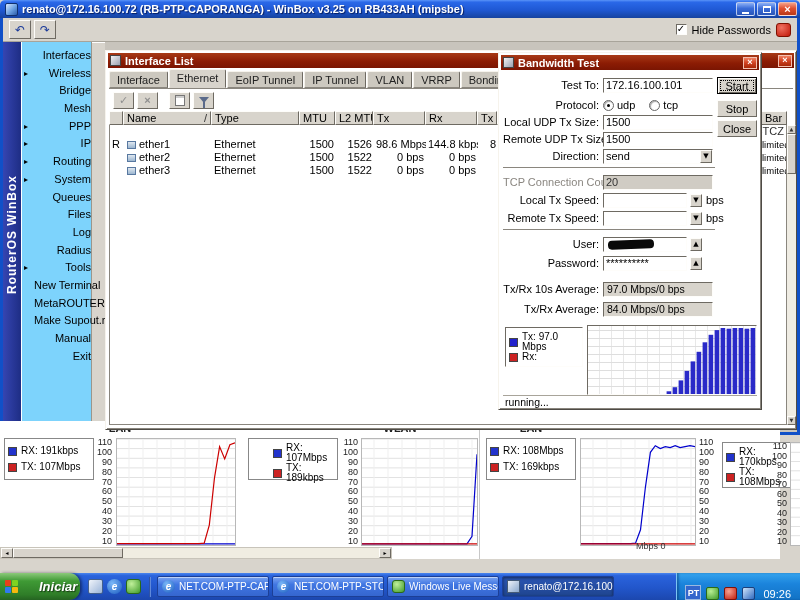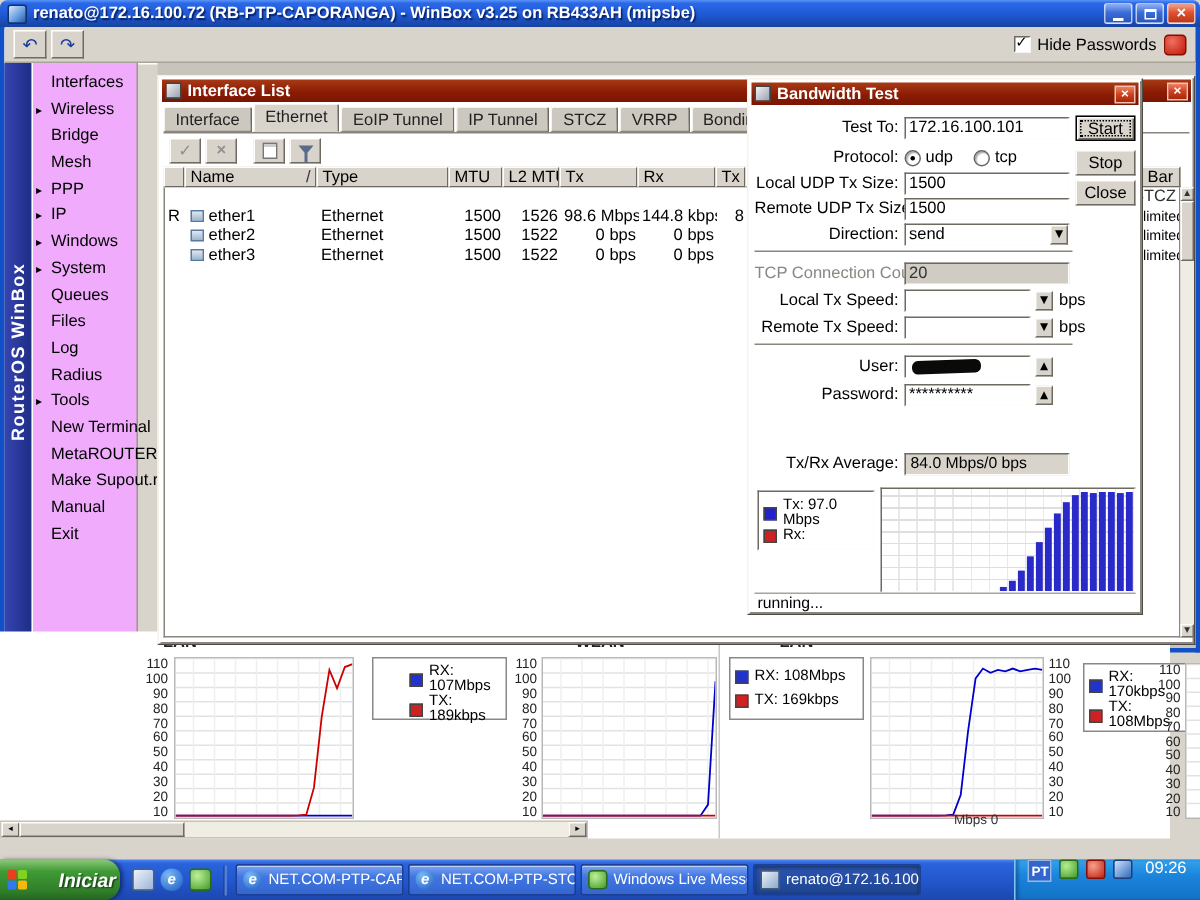--- a/index.html
+++ b/index.html
@@ -31,22 +31,22 @@
 .tool-btn{width:22px;height:19px;background:#d8d4cc;border:1px solid;border-color:#fefdfa #6e6a62 #6e6a62 #fefdfa;
  color:#1a3a9a;font-size:12px;line-height:1;display:flex;align-items:center;justify-content:center;cursor:default;}
 .hp-group{margin-left:auto;display:flex;align-items:center;gap:5px;}
 .checkbox{width:11px;height:11px;background:#fff;border:1px solid;border-color:#6e6a62 #fefdfa #fefdfa #6e6a62;
  display:flex;align-items:center;justify-content:center;}
 .check{font-family:"DejaVu Sans",sans-serif;font-size:10px;line-height:1;margin-top:-1px;}
 .red-icon{width:15px;height:14px;border-radius:3px;background:radial-gradient(circle at 35% 30%,#f07060,#c01808);border:1px solid #801000;}
 .wb-brand{position:absolute;left:0;top:24px;width:18px;height:390px;background:linear-gradient(90deg,#3545b2,#1e2d84);}
 .brand-text{position:absolute;left:2px;top:252px;transform:rotate(-90deg);transform-origin:0 0;
  color:#fff;font-weight:bold;font-size:12px;letter-spacing:1px;white-space:nowrap;}
-.wb-sidebar{position:absolute;left:18px;top:24px;width:71px;height:390px;padding-top:5px;background:#f0abfc;
- border-right:1px solid #9a968c;box-shadow:1px 0 0 #fff inset;}
+.wb-sidebar{position:absolute;left:18px;top:24px;width:71px;height:390px;padding-top:5px;background:#7dd3fc;
+ border-right:1px solid #9a968c;box-shadow:1px 0 0 #fff inset;text-align:right;}
 .menu-item{height:17.7px;line-height:17.7px;padding-left:13px;position:relative;white-space:nowrap;cursor:default;}
 .mi-arrow{position:absolute;left:3px;top:0;font-size:8px;font-family:"DejaVu Sans",sans-serif;}
 .wb-mdi{position:absolute;left:102px;top:24px;right:0;bottom:0;background:#c8c4bc;}
 
 
 .child-win{position:absolute;background:#ffffff;border:1px solid;border-color:#f6f3ec #4e4b45 #4e4b45 #f6f3ec;
  box-shadow:inset 1px 1px 0 #fff, inset -1px -1px 0 #8a867e;}
 .child-titlebar{position:absolute;left:2px;top:2px;right:2px;height:15px;display:flex;align-items:center;padding:0 2px;
  background:linear-gradient(180deg,#a83a16,#8c1c04 55%,#7a1502);}
 .wicon{width:11px;height:11px;background:linear-gradient(135deg,#f2f2f2,#9aa0b0);border:1px solid #444;margin-right:4px;flex:none;}
@@ -166,21 +166,21 @@
 .ie-glyph{color:#fff;background:radial-gradient(circle at 35% 30%,#7ab8f8,#1a5ac0);border-radius:50%;
  font-size:10px;font-weight:bold;font-style:italic;display:flex;align-items:center;justify-content:center;}
 .msn-glyph{background:radial-gradient(circle at 35% 30%,#c0f09a,#3f9a2a);border-radius:3px;border:1px solid #2a6a18;}
 .wb-glyph{background:linear-gradient(135deg,#eef2f8,#8aa8cc);border:1px solid #445a76;}
 .tb-sep{width:2px;height:20px;margin:0 6px 0 8px;background:linear-gradient(90deg,#16388c,#78a4f4);flex:none;}
 .task-btn{width:112px;height:21px;margin-right:3px;flex:none;border-radius:2px;border:1px solid #1c3f96;
  background:linear-gradient(180deg,#7ca5f2 0%,#4076e2 40%,#3566cf 100%);box-shadow:inset 0 1px 0 rgba(255,255,255,.5);
  display:flex;align-items:center;gap:4px;padding:0 4px;color:#fff;font-size:10px;white-space:nowrap;overflow:hidden;}
 .task-btn.pressed{background:linear-gradient(180deg,#2a55b4,#1f458f);box-shadow:inset 0 1px 3px rgba(0,0,0,.5);}
 .tb-icon{width:13px;height:13px;flex:none;}
-.tray{margin-left:auto;height:27px;display:flex;align-items:flex-start;gap:5px;padding:0 9px 0 8px;
+.tray{margin-left:auto;height:27px;display:flex;align-items:flex-end;gap:5px;padding:0 9px 0 8px;
  background:linear-gradient(180deg,#35a4ee 0%,#1b84dc 40%,#1272c4 100%);
  border-left:1px solid #7cc4f4;box-shadow:inset 2px 0 2px rgba(0,30,80,.35);}
 .lang-badge{width:16px;height:15px;background:#3366cc;color:#fff;font-size:9px;font-weight:bold;
  display:flex;align-items:center;justify-content:center;border:1px solid #9ab8e0;}
 .tray-ico{width:13px;height:13px;border-radius:2px;}
 .tray-msn{background:radial-gradient(circle at 35% 30%,#b8ee92,#3f9a2a);border:1px solid #2a6a18;}
 .tray-net{background:linear-gradient(135deg,#cfe4fa,#2f6ac0);border:1px solid #1c3f7a;}
 .tray-sec{background:radial-gradient(circle at 35% 30%,#f8a090,#c02010);border:1px solid #801008;}
 .tray-time{color:#fff;font-size:11px;margin-left:3px;}
 </style>
@@ -220,21 +220,21 @@
       <span class="brand-text">RouterOS WinBox</span>
     </div>
 
     <div class="wb-sidebar">
       <div class="menu-item"><span>Interfaces</span></div>
       <div class="menu-item"><span class="mi-arrow">▸</span><span>Wireless</span></div>
       <div class="menu-item"><span>Bridge</span></div>
       <div class="menu-item"><span>Mesh</span></div>
       <div class="menu-item"><span class="mi-arrow">▸</span><span>PPP</span></div>
       <div class="menu-item"><span class="mi-arrow">▸</span><span>IP</span></div>
-      <div class="menu-item"><span class="mi-arrow">▸</span><span>Windows</span></div>
+      <div class="menu-item"><span class="mi-arrow">▸</span><span>Routing</span></div>
       <div class="menu-item"><span class="mi-arrow">▸</span><span>System</span></div>
       <div class="menu-item"><span>Queues</span></div>
       <div class="menu-item"><span>Files</span></div>
       <div class="menu-item"><span>Log</span></div>
       <div class="menu-item"><span>Radius</span></div>
       <div class="menu-item"><span class="mi-arrow">▸</span><span>Tools</span></div>
       <div class="menu-item"><span>New Terminal</span></div>
       <div class="menu-item"><span>MetaROUTER</span></div>
       <div class="menu-item"><span>Make Supout.rif</span></div>
       <div class="menu-item"><span>Manual</span></div>
@@ -248,21 +248,21 @@
     <div class="child-titlebar">
       <span class="wicon"></span>
       <span class="child-title">Interface List</span>
       <span class="child-close">×</span>
     </div>
     <div class="il-tabs">
       <span class="tab">Interface</span>
       <span class="tab active">Ethernet</span>
       <span class="tab">EoIP Tunnel</span>
       <span class="tab">IP Tunnel</span>
-      <span class="tab">STCZ</span>
+      <span class="tab">VLAN</span>
       <span class="tab">VRRP</span>
       <span class="tab">Bonding</span>
     </div>
     <div class="il-toolbar">
       <span class="il-tbtn">
           <span class="icon-check glyph">✓</span>
         </span>
       <span class="il-tbtn">
           <span class="icon-x">×</span>
         </span>
@@ -389,20 +389,24 @@
       <span class="bt-label">User:</span>
       <span class="bt-input short" style="display:flex;align-items:center;">
           <span class="redacted"></span>
         </span>
       <span class="mini-btn glyph">▲</span>
     </div>
     <div class="bt-row" style="top:202px;">
       <span class="bt-label">Password:</span>
       <input class="bt-input short" value="**********" style="">
       <span class="mini-btn glyph">▲</span>
+    </div>
+    <div class="bt-row" style="top:228px;">
+      <span class="bt-label">Tx/Rx 10s Average:</span>
+      <span class="avg-box">97.0 Mbps/0 bps</span>
     </div>
     <div class="bt-row" style="top:248px;">
       <span class="bt-label">Tx/Rx Average:</span>
       <span class="avg-box">84.0 Mbps/0 bps</span>
     </div>
 
     <span class="bt-btn default" style="top:24px;">Start</span>
     <span class="bt-btn" style="top:47px;">Stop</span>
     <span class="bt-btn" style="top:67px;">Close</span>
 
@@ -433,20 +437,30 @@
           <rect x="156.6" y="2.7" width="4.6" height="65.3" fill="#2a2ac8"></rect>
           <rect x="162.6" y="2.0" width="4.6" height="66.0" fill="#2a2ac8"></rect>
         </svg></div>
     <div class="bt-status">running...</div>
   </div>
 
   <div class="graphs">
     <div class="g-divider"></div>
 
     <span class="gtitle" style="left:60px;width:120px;">LAN</span>
+    <div class="glegend" style="left:4px;top:17px;">
+      <span class="leg-row">
+          <span class="swatch" style="background:#2233cc;"></span>
+          <span>RX: 191kbps</span>
+        </span>
+      <span class="leg-row">
+          <span class="swatch" style="background:#cc2222;"></span>
+          <span>TX: 107Mbps</span>
+        </span>
+    </div>
     <div class="gaxis ra" style="left:94px;top:17px;height:108px;">
         <div>110</div>
         <div>100</div>
         <div>90</div>
         <div>80</div>
         <div>70</div>
         <div>60</div>
         <div>50</div>
         <div>40</div>
         <div>30</div>

